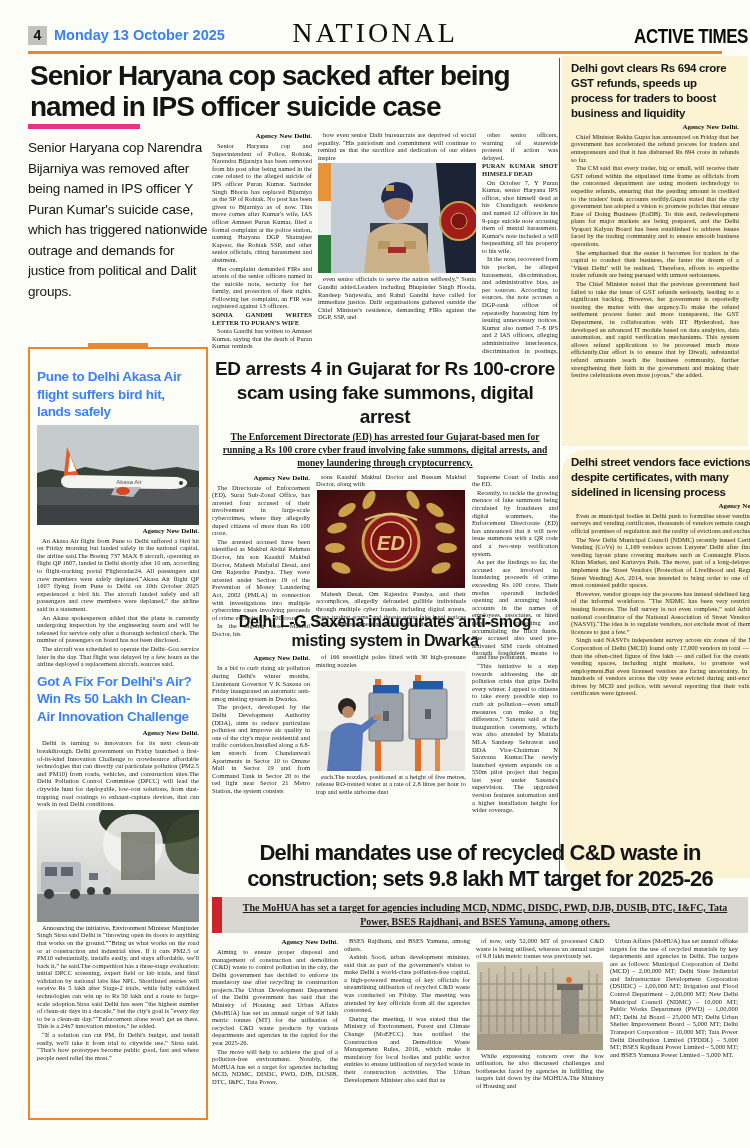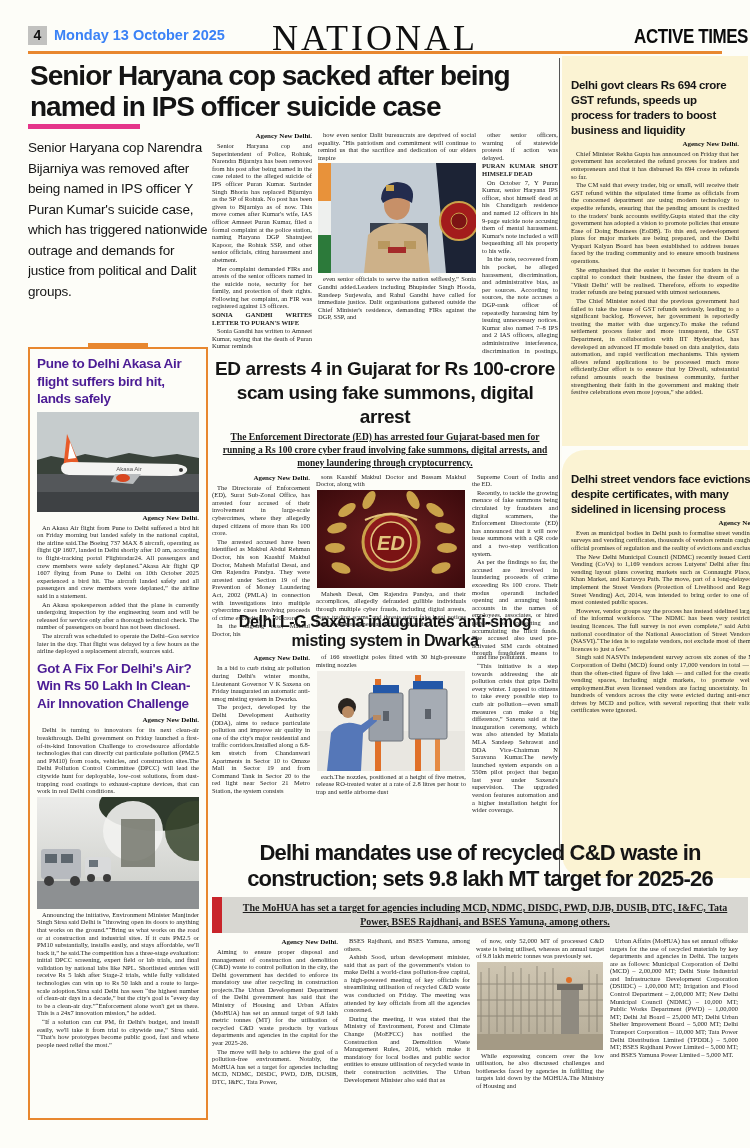--- a/index.html
+++ b/index.html
@@ -4,47 +4,47 @@
 <style>
   html,body{margin:0;padding:0;background:#e9e9e4;}
   .page{position:relative;width:750px;height:1148px;background:#fdfdf8;overflow:hidden;
         font-family:"Liberation Serif",serif;color:#1b1b1b;}
   .abs{position:absolute;}
   
   .page-badge{left:28px;top:26px;width:19px;height:19px;background:#c2c2c0;color:#111;
       font:bold 14px/19px "Liberation Sans",sans-serif;text-align:center;}
   .date-label{left:54px;top:27px;font:bold 14.5px "Liberation Sans",sans-serif;color:#3b82f6;}
   .masthead{left:0;right:0;top:17px;text-align:center;font-family:"Liberation Serif",serif;
-      font-size:36px;letter-spacing:3px;color:#101010;}
+      font-size:28px;letter-spacing:3px;color:#101010;}
   .brand{right:2px;top:25px;font:bold 20px "Liberation Sans",sans-serif;letter-spacing:-0.5px;
       transform:scaleX(.85);transform-origin:right;color:#0c0c0c;}
   .orange-rule{left:28px;top:51px;width:694px;height:3px;background:#e8872f;}
   
   .h-main{left:30px;top:60px;width:528px;text-align:left;
       font:bold 28px/1.12 "Liberation Sans",sans-serif;letter-spacing:-1px;color:#141414;}
   .h-mid{text-align:center;font-weight:bold;font-family:"Liberation Sans",sans-serif;
       letter-spacing:-0.4px;color:#151515;}
   
   .body{font-size:6.5px;line-height:1.17;text-align:justify;color:#222;}
   .body p{margin:0 0 1px 0;text-indent:5px;}
   .byline{font:bold 7px "Liberation Serif",serif;text-align:right;
       margin:1px 0 2px 0;color:#111;}
   .caps-sub{font-weight:bold;font-size:6.6px;line-height:1.15;margin:1px 0;}
   .colwrap{display:flex;gap:6px;overflow:hidden;}
   .col{overflow:hidden;}
   
-  .ybox{background:#fbf3d3;padding:22px 9px;overflow:hidden;}
+  .ybox{background:#fbf3d3;padding:5px 9px;overflow:hidden;}
   .ybox .bh{font:bold 11.5px/1.3 "Liberation Sans",sans-serif;letter-spacing:-0.3px;color:#161616;margin-bottom:2px;}
   .summary-box{left:28px;top:124px;width:180px;height:212px;overflow:hidden;}
   .pink-bar{width:112px;height:5px;background:#e5358a;margin-bottom:9px;}
   .summary-text{font:13.5px/1.52 "Liberation Sans",sans-serif;color:#151515;letter-spacing:-0.2px;}
   .left-box{left:28px;top:347px;width:180px;height:773px;border:2px solid #e8872f;
       padding:5px 7px;box-sizing:border-box;overflow:hidden;background:#fdfdf8;}
   .left-tab{left:88px;top:343px;width:60px;height:7px;background:#e8872f;}
-  .lb-h{font:bold 13.5px/1.3 "Liberation Sans",sans-serif;letter-spacing:-0.3px;color:#4c1d95;margin:1px 0 4px 0;}
+  .lb-h{font:bold 13.5px/1.3 "Liberation Sans",sans-serif;letter-spacing:-0.3px;color:#3b82f6;margin:14px 0 4px 0;}
   .standfirst{font:bold 9.5px/1.35 "Liberation Serif",serif;text-align:center;text-decoration:underline;margin:3px 4px;}
   .gray-standfirst{display:flex;align-items:stretch;margin:5px 0 4px 0;}
   .red-block{width:10px;background:#c9252b;flex:none;}
   .gray-inner{background:#d8d7d2;flex:1;padding:4px 10px;
       font:bold 10px/1.4 "Liberation Serif",serif;text-align:center;text-decoration:underline;}
   .vline{left:559px;top:58px;width:1px;height:820px;background:#555;}
   .photo{display:block;margin:2px auto;}
   svg text{font-family:"Liberation Sans",sans-serif;}
 </style>
 </head>

